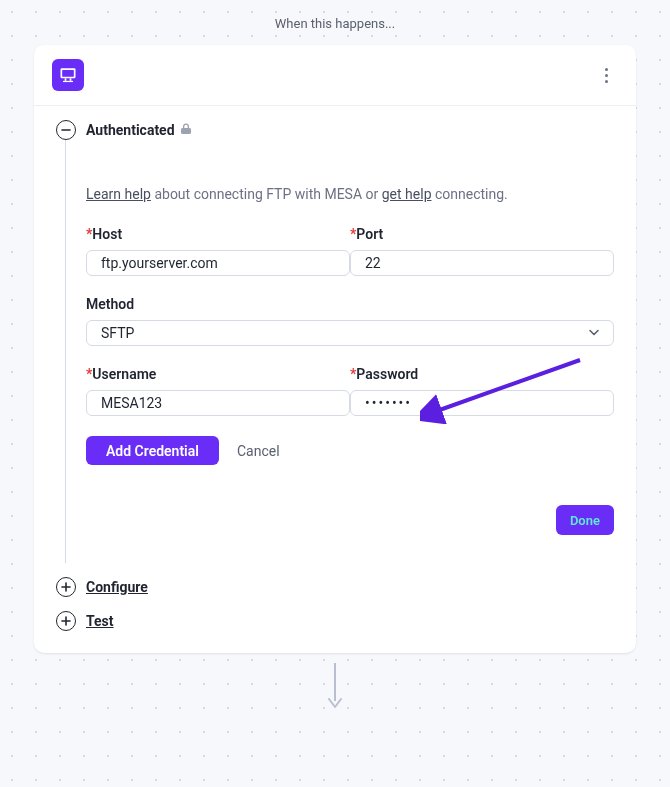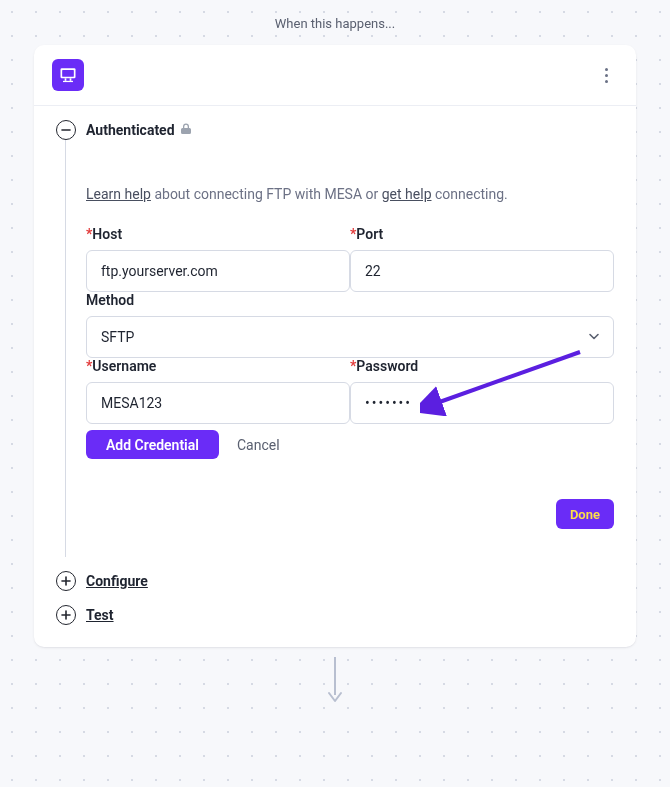--- a/index.html
+++ b/index.html
@@ -70,27 +70,27 @@
 
   .step-content {
     margin-left: 9px;
     border-left: 1.5px solid #d6dae4;
     padding: 18px 0 28px 20px;
   }
 
   .helptext { font-size: 14px; color:#6c7185; margin: 28px 0 24px; }
   .helptext a { color:#494f60; text-decoration: underline; }
 
-  .form-row { display:flex; }
+  .form-row { display:flex; margin-bottom: 20px; }
   .field { flex:1; display:flex; flex-direction:column; position:relative;}
   .label { font-size:14px; font-weight:600; color:#1f2430; margin-bottom:8px; }
   .req { color:#e23b3b; font-weight:700; }
   .input, .select {
     width:100%;
-    height:42px;
+    height:26px;
     border:1px solid #d6dae4;
     border-radius:6px;
     padding: 0 14px;
     font-size:14px;
     color:#1f2430;
     background:#fff;
     font-family:inherit;
   }
   .select-wrap { position:relative; }
   .chevron {
@@ -105,21 +105,21 @@
     font-size:14px; font-weight:600; cursor:pointer;
     font-family:inherit;
     text-align:center;
   }
   .btn-text {
     background:none; border:none; color:#5a6070; font-size:14px; cursor:pointer;
     font-family:inherit;
   }
   .btn-done-row { display:flex; justify-content:flex-end; margin-top: 40px; }
   .btn-done {
-    background:#6a2cf7; color:#fde047; border:none;
+    background:#6a2cf7; color:#5eead4; border:none;
     height:30px; padding:0 14px; border-radius:6px;
     font-size:13px; font-weight:600; cursor:pointer;
     font-family:inherit;
   }
 
   .collapsed-step { display:flex; align-items:center; margin-top: 14px; text-decoration: underline;}
   .collapsed-step .step-badge svg line { stroke:#23262f; }
 
   .arrow-down {
     display:flex; justify-content:center; margin-top:10px;

